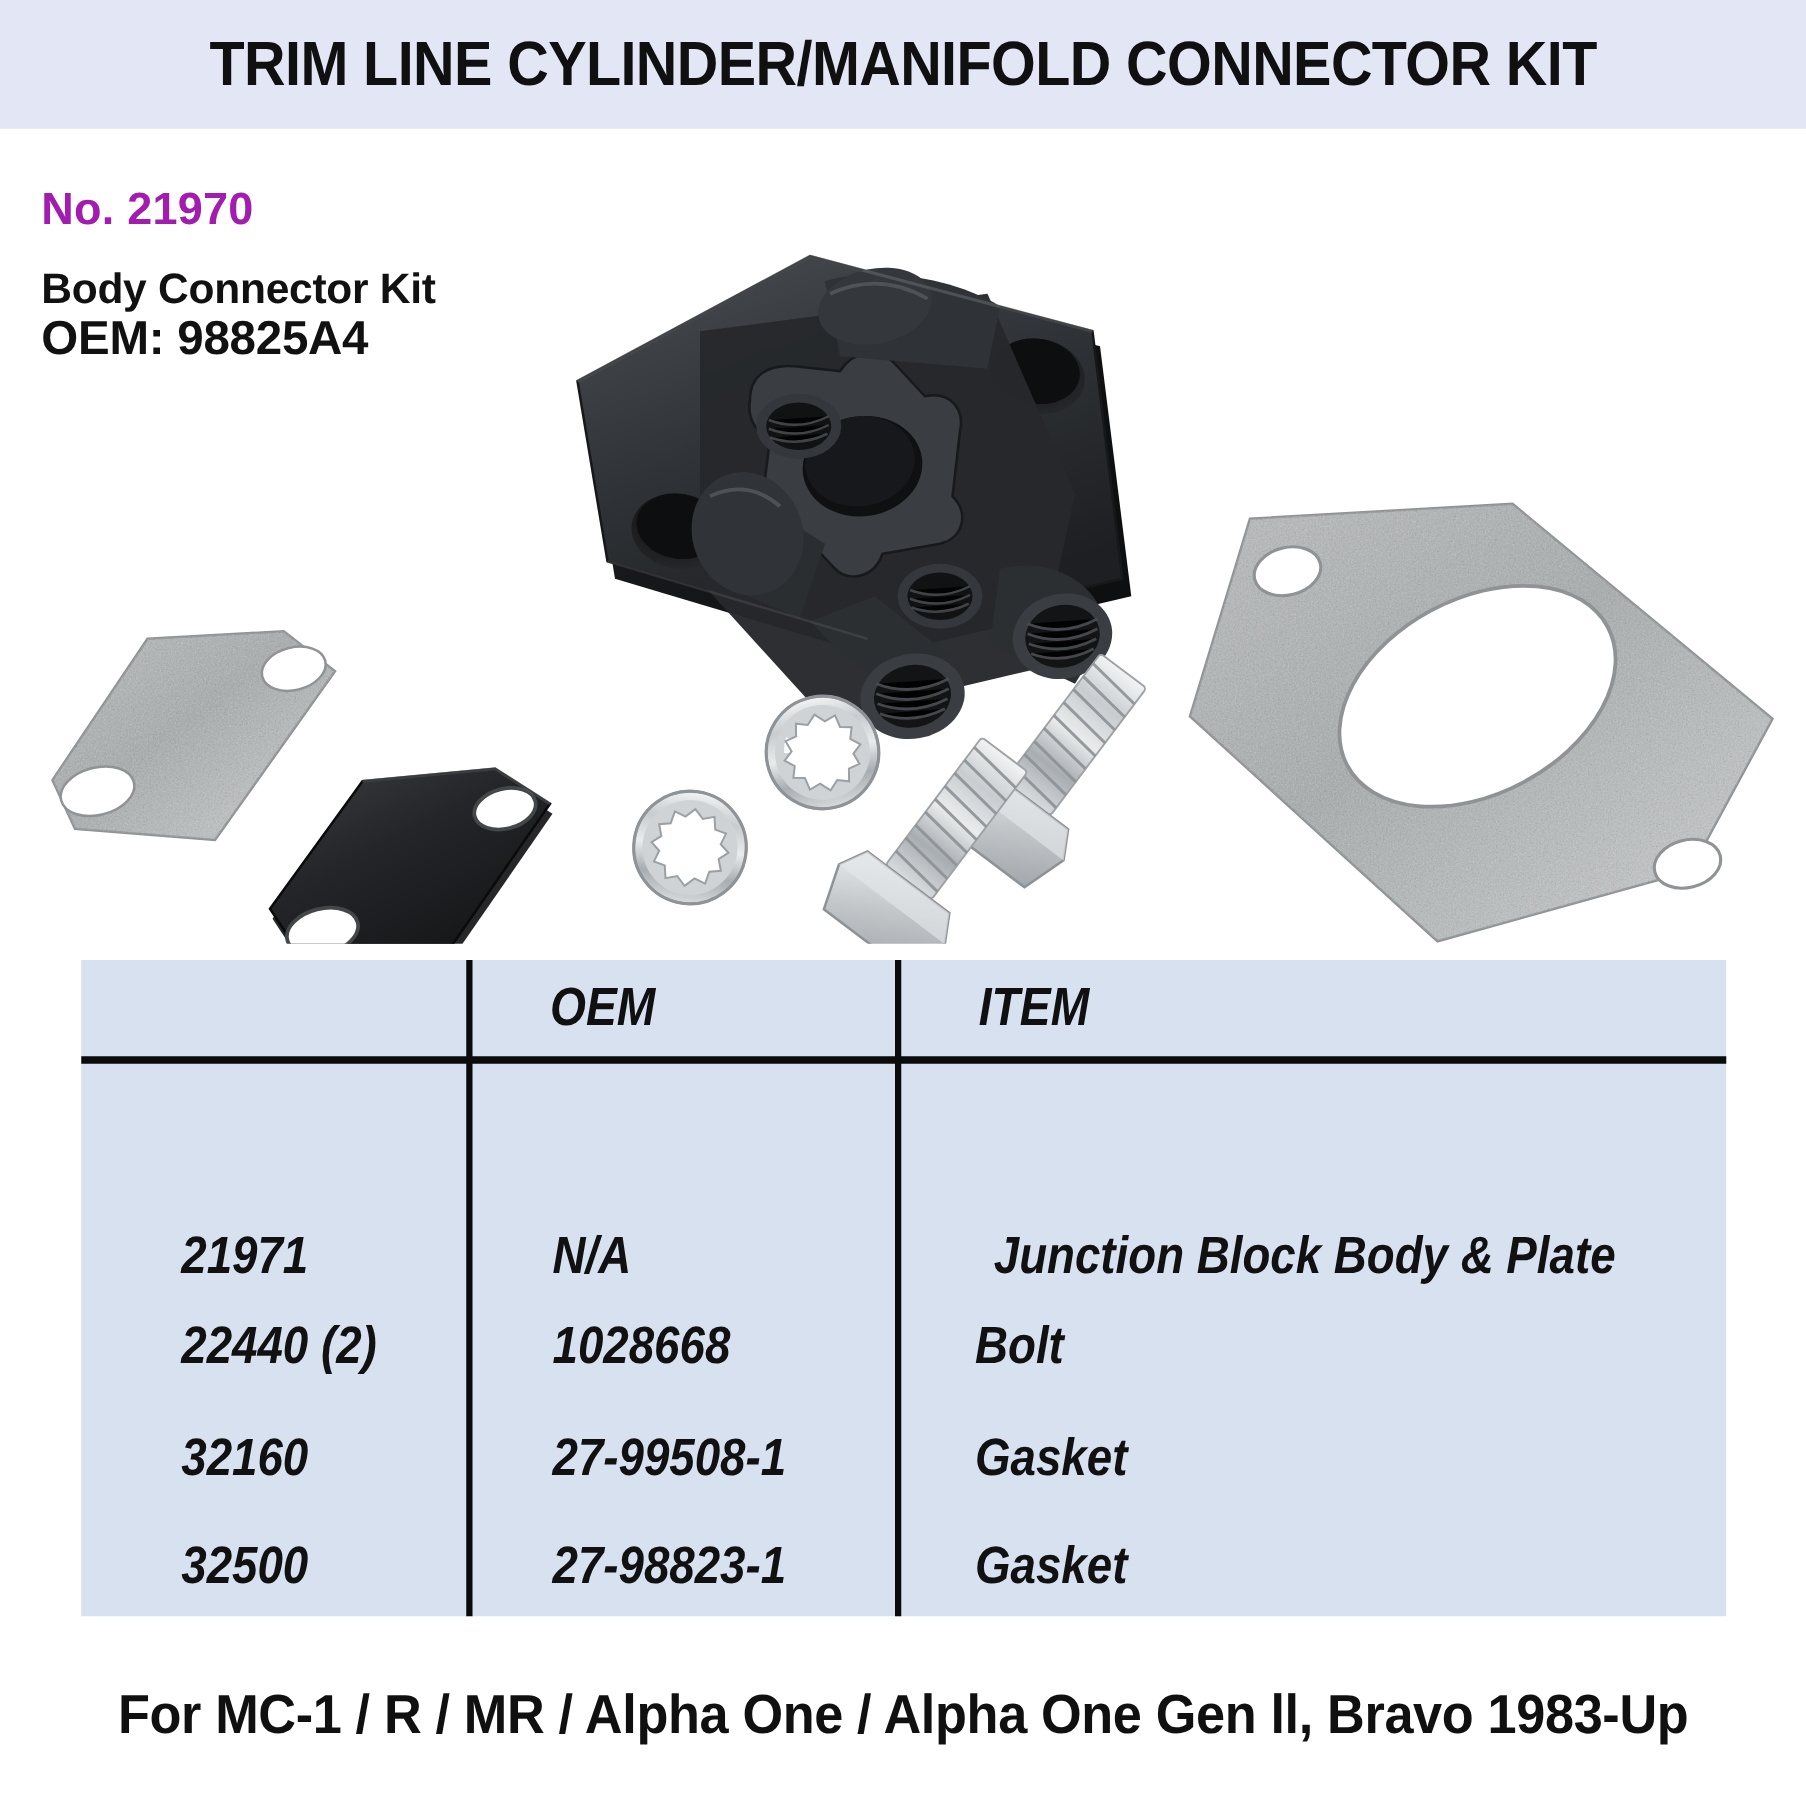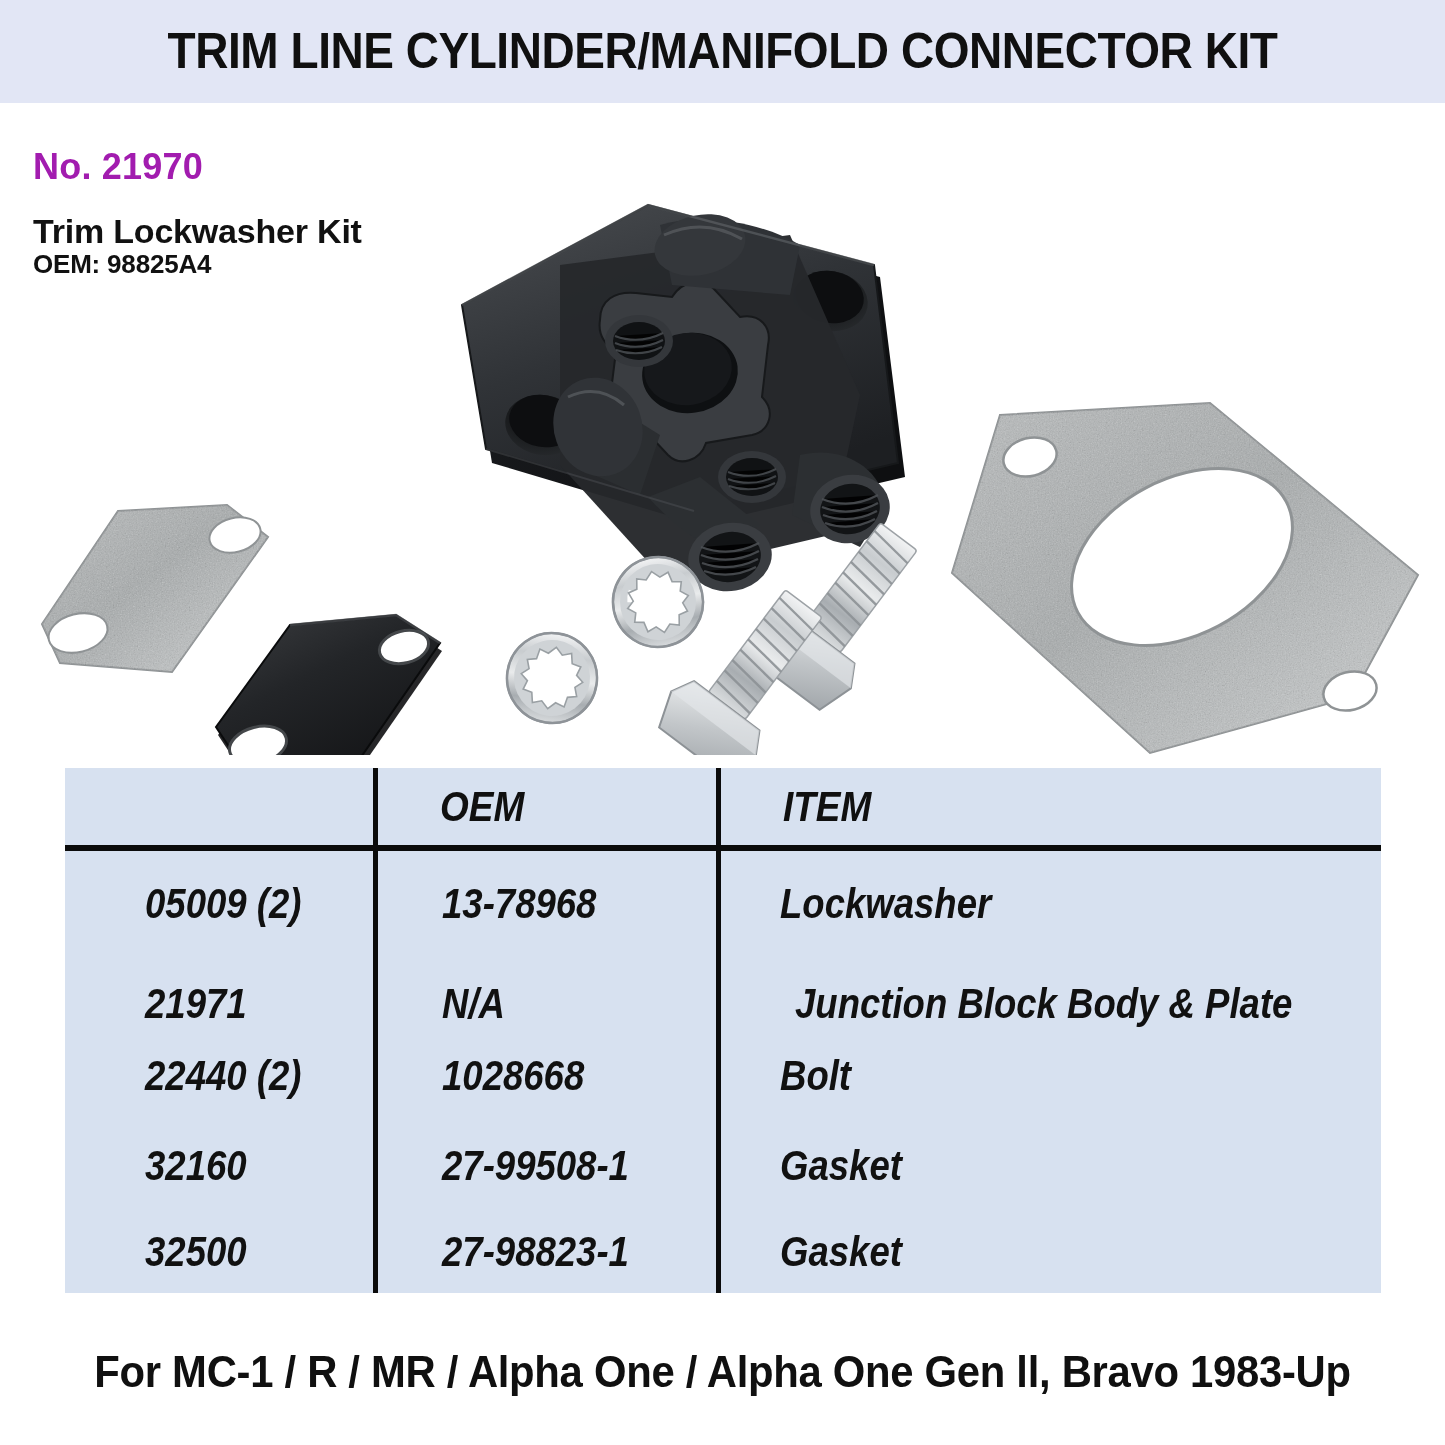--- a/index.html
+++ b/index.html
@@ -54,21 +54,21 @@
   }
   #kit-name {
     margin-top: 26px;
     font-size: 34px;
     font-weight: bold;
     color: #111111;
     line-height: 1.12;
     letter-spacing: -0.2px;
   }
   #kit-oem {
-    font-size: 26px;
+    font-size: 38px;
     font-weight: bold;
     color: #111111;
     line-height: 1.12;
     letter-spacing: -0.2px;
   }
 
   
   #photo {
     position: absolute;
     left: 0; top: 105px;
@@ -161,21 +161,21 @@
 <body>
 
 <div id="page">
 
   <div id="title-band">
     <div id="title-text">TRIM LINE CYLINDER/MANIFOLD CONNECTOR KIT</div>
   </div>
 
   <div id="info-block">
     <div id="part-no">No. 21970</div>
-    <div id="kit-name">Trim Lockwasher Kit</div>
+    <div id="kit-name">Body Connector Kit</div>
     <div id="kit-oem">OEM: 98825A4</div>
   </div>
 
   <div id="photo">
     <svg width="1445" height="650" viewBox="0 0 1445 650" xmlns="http://www.w3.org/2000/svg">
       <defs>
 
         <filter id="speckle" x="-10%" y="-10%" width="120%" height="120%">
           <feTurbulence type="fractalNoise" baseFrequency="0.75" numOctaves="4" seed="7" result="n"></feTurbulence>
           <feColorMatrix in="n" type="saturate" values="0"></feColorMatrix>
@@ -389,25 +389,20 @@
   <div id="parts-table">
     <div id="hline"></div>
     <div class="vline" id="vline-1"></div>
     <div class="vline" id="vline-2"></div>
 
     <div class="thead-row">
       <div class="th" id="th-oem">OEM</div>
       <div class="th" id="th-item">ITEM</div>
     </div>
 
-    <div class="row" style="top:100px">
-      <div class="cell c-ref">05009 (2)</div>
-      <div class="cell c-oem">13-78968</div>
-      <div class="cell c-item">Lockwasher</div>
-    </div>
 
     <div class="row" style="top:200px">
       <div class="cell c-ref">21971</div>
       <div class="cell c-oem">N/A</div>
       <div class="cell c-item indent">Junction Block  Body &amp; Plate</div>
     </div>
 
     <div class="row" style="top:272px">
       <div class="cell c-ref">22440 (2)</div>
       <div class="cell c-oem">1028668</div>

